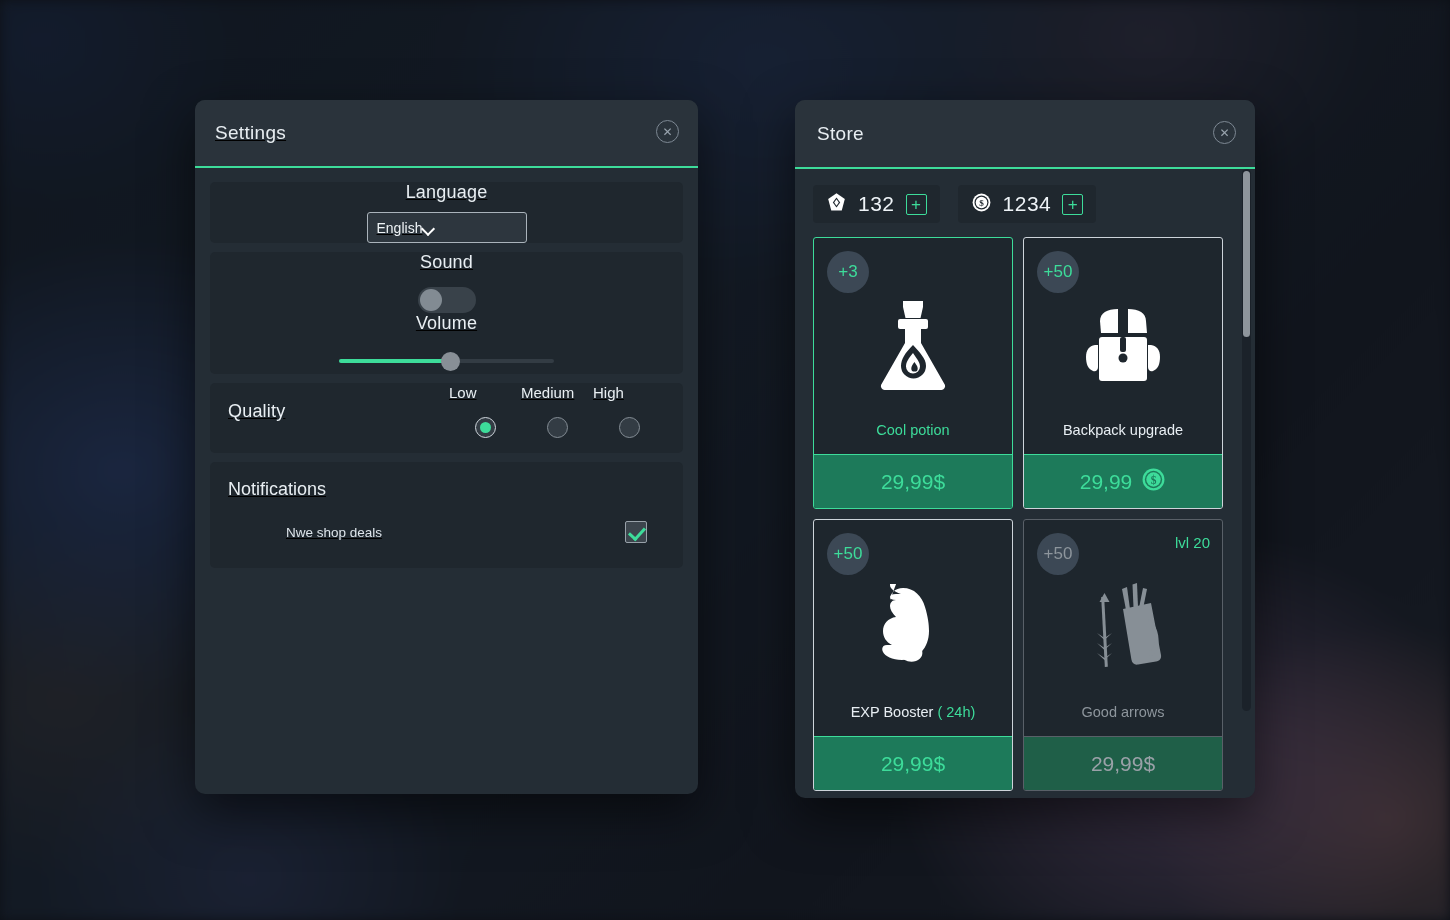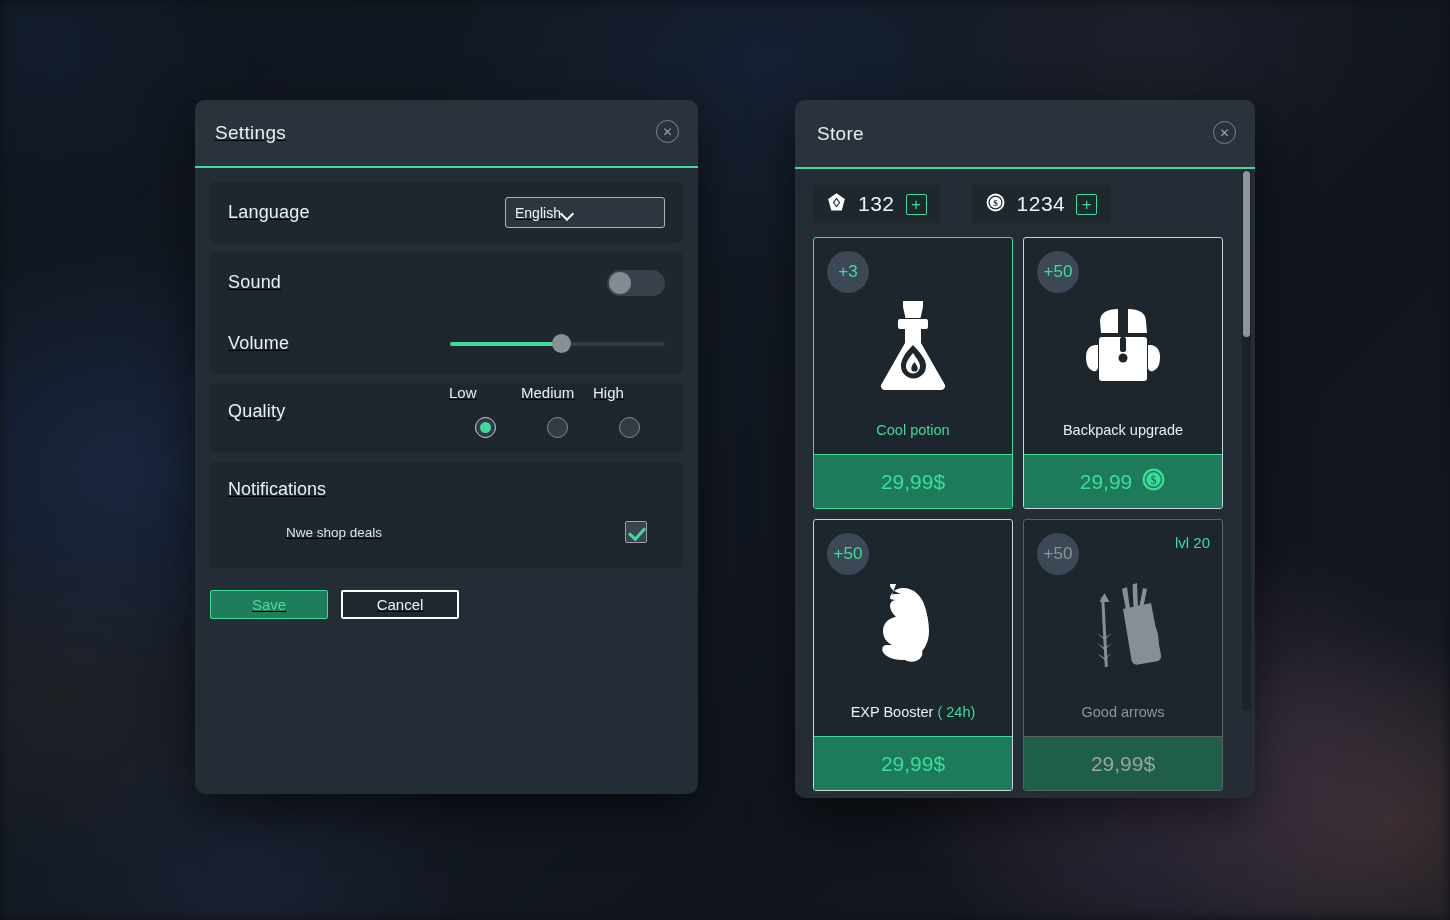--- a/index.html
+++ b/index.html
@@ -67,20 +67,21 @@
 
   .group {
     background:#1f272e;
     border-radius:5px;
     margin-bottom:9px;
     padding:0 18px;
   }
   .row {
     display:flex; align-items:center; justify-content:space-between;
     height:61px;
+    flex-direction:column;
   }
   .row-label {
     color:#e9eff3;
     font-size:18px;
     font-weight:400;
     letter-spacing:0.2px;
   }
 
   
   .lang-select {
@@ -191,21 +192,21 @@
     color:#edf2f5;
   }
 
   
   #store-panel { left:795px; top:100px; width:460px; height:698px; }
   #store-panel .panel-header { height:69px; padding:0 22px; }
   #store-panel .close-btn { right:19px; top:21px; }
 
   .store-body { padding:16px 18px 0 18px; position:relative; height:629px; }
 
-  .currencies { display:flex; gap:32px; margin-bottom:14px; }
+  .currencies { display:flex; gap:18px; margin-bottom:14px; }
   .currency {
     background:#1f272e;
     border-radius:4px;
     height:38px;
     display:flex; align-items:center;
     padding:0 13px; gap:11px;
   }
   .cur-amount { color:#eef3f7; font-size:21px; letter-spacing:0.5px; }
   .plus-btn {
     width:21px; height:21px;
@@ -355,24 +356,20 @@
 
     <div class="group notif-group">
       <div class="notif-title">Notifications</div>
       <div class="notif-row">
         <div class="notif-label">Nwe shop deals</div>
         <div class="checkbox checked"></div>
       </div>
     </div>
   </div>
 
-  <div class="settings-footer">
-    <div class="btn btn-save">Save</div>
-    <div class="btn btn-cancel">Cancel</div>
-  </div>
 </div>
 
 <div class="panel" id="store-panel">
 
   <div class="panel-header">
     <div class="panel-title">Store</div>
     <div class="close-btn">✕</div>
   </div>
 
   <div class="store-body">

